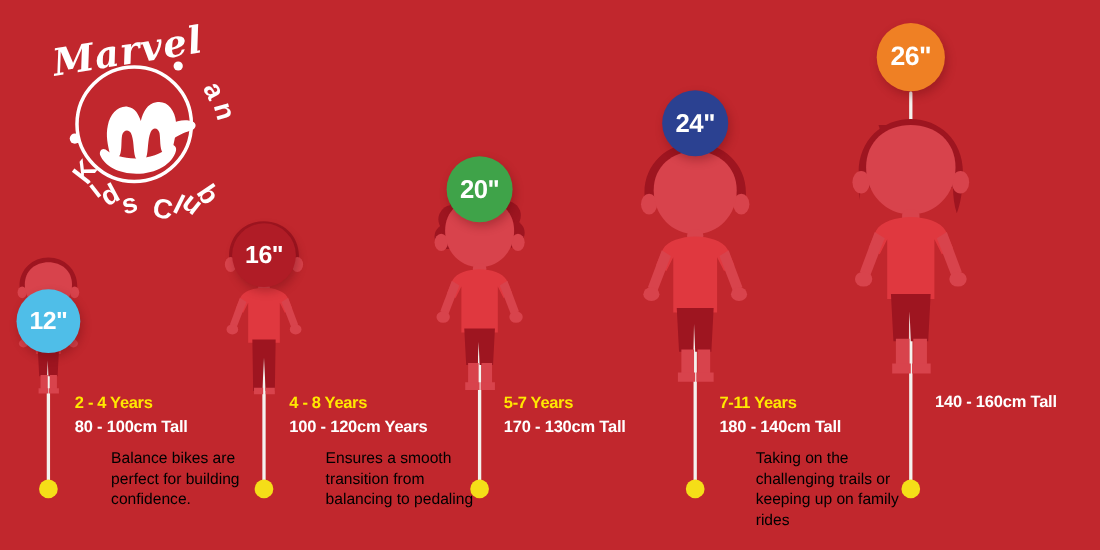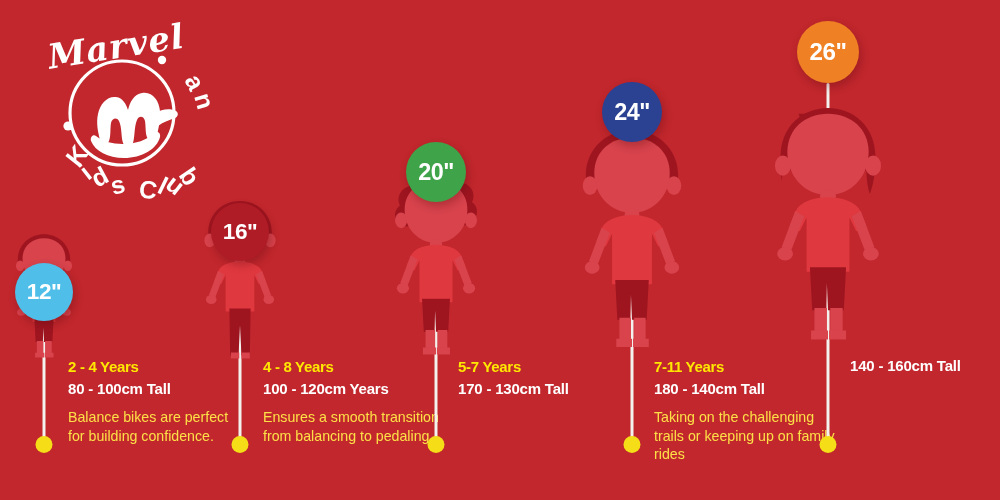--- a/index.html
+++ b/index.html
@@ -45,22 +45,23 @@
   .tblock { position:absolute; }
   .t-age {
     color:#FFE800; font-weight:bold; font-size:15px; line-height:23px;
     white-space:nowrap; letter-spacing:-0.3px;
   }
   .t-height {
     color:#FFFFFF; font-weight:bold; font-size:15px; line-height:20px;
     white-space:nowrap; margin-top:1px; letter-spacing:-0.2px;
   }
   .t-desc {
-    color:#fde047; font-size:14.2px; line-height:18.5px; margin-top:9px;
+    color:#000000; font-size:14.2px; line-height:18.5px; margin-top:9px;
     font-weight:normal;
+    margin-left:33px;
   }
 </style>
 </head>
 <body>
 
 <div id="stage">
 
   <div class="logo">
     <svg viewBox="0 0 200 190" xmlns="http://www.w3.org/2000/svg">
       <g fill="#ffffff">

